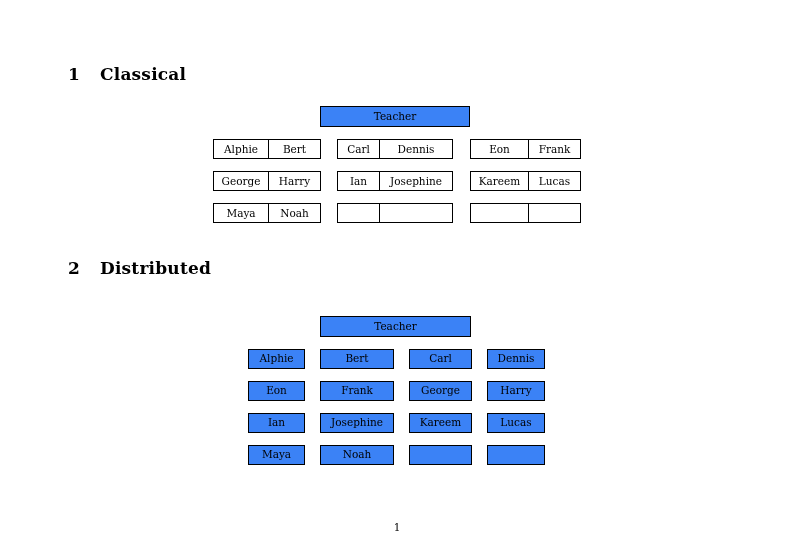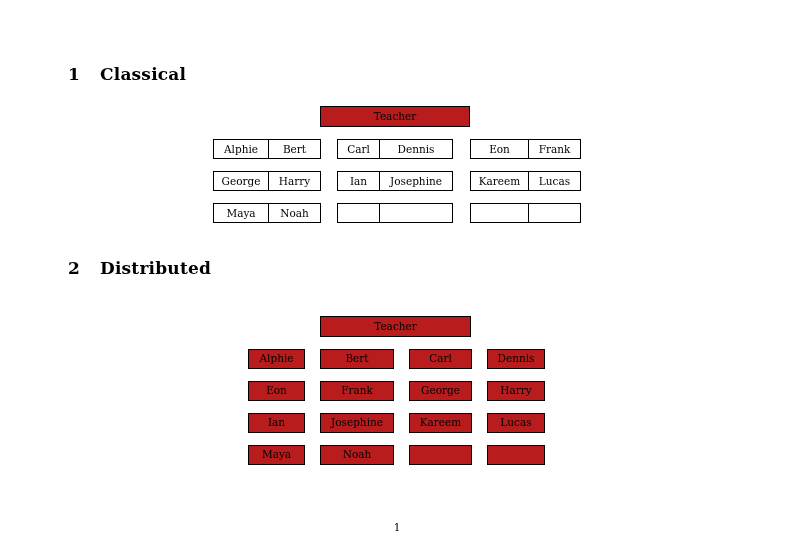--- a/index.html
+++ b/index.html
@@ -45,21 +45,21 @@
   }
 
   #heading-classical   { left: 68px; top: 64px; }
   #heading-distributed { left: 68px; top: 258px; }
 
   
   .box {
     position: absolute;
     box-sizing: border-box;
     border: 1px solid #000000;
-    background: #b91c1c;
+    background: #3b82f6;
     font-size: 10.5px;
     line-height: 17px;
     height: 20px;
     text-align: center;
     white-space: nowrap;
     overflow: hidden;
   }
 
   
   .teacher-box {

